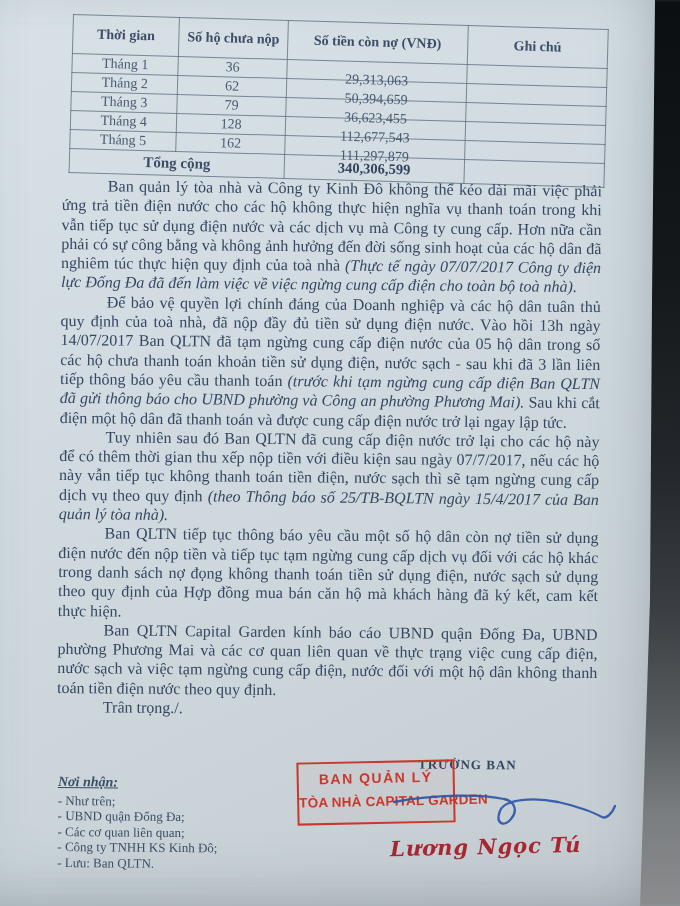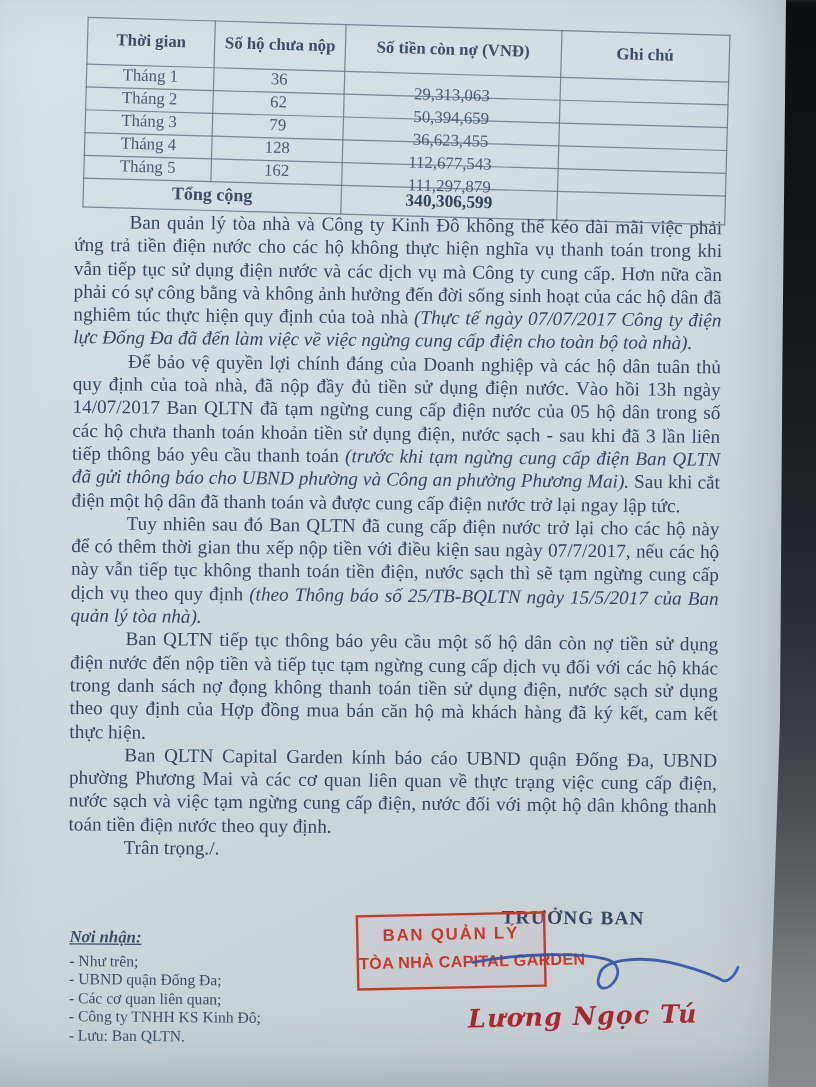--- a/index.html
+++ b/index.html
@@ -44,21 +44,21 @@
     transform:rotate(.55deg);transform-origin:0 0;
     font-size:16px;line-height:19.3px;color:#364661;
     text-align:justify;
   }
   .body-text p{margin:0;text-indent:46px;}
   .it{font-style:italic;}
   .closing{text-indent:46px;}
   
   .sign-title{
     position:absolute;left:418px;top:757px;
-    font-size:16px;font-weight:bold;letter-spacing:1px;color:#364661;
+    font-size:13px;font-weight:bold;letter-spacing:1px;color:#364661;
     transform:rotate(.5deg);
   }
   .recipients{
     position:absolute;left:58px;top:774px;color:#3d4d66;
     transform:rotate(.5deg);transform-origin:0 0;
   }
   .rcpt-head{
     font-size:14px;font-weight:bold;font-style:italic;
     text-decoration:underline;margin-bottom:3px;
   }
@@ -132,21 +132,21 @@
           <td class="total-amt">340,306,599</td>
           <td></td>
         </tr>
       </tbody>
     </table>
   </div>
 
   <div class="body-text">
     <p><span>Ban quản lý tòa nhà và Công ty Kinh Đô không thể kéo dài mãi việc phải ứng trả tiền điện nước cho các hộ không thực hiện nghĩa vụ thanh toán trong khi vẫn tiếp tục sử dụng điện nước và các dịch vụ mà Công ty cung cấp. Hơn nữa cần phải có sự công bằng và không ảnh hưởng đến đời sống sinh hoạt của các hộ dân đã nghiêm túc thực hiện quy định của toà nhà </span><span class="it">(Thực tế ngày 07/07/2017 Công ty điện lực Đống Đa đã đến làm việc về việc ngừng cung cấp điện cho toàn bộ toà nhà).</span></p>
     <p><span>Để bảo vệ quyền lợi chính đáng của Doanh nghiệp và các hộ dân tuân thủ quy định của toà nhà, đã nộp đầy đủ tiền sử dụng điện nước. Vào hồi 13h ngày 14/07/2017 Ban QLTN đã tạm ngừng cung cấp điện nước của 05 hộ dân trong số các hộ chưa thanh toán khoản tiền sử dụng điện, nước sạch - sau khi đã 3 lần liên tiếp thông báo yêu cầu thanh toán </span><span class="it">(trước khi tạm ngừng cung cấp điện Ban QLTN đã gửi thông báo cho UBND phường và Công an phường Phương Mai).</span><span> Sau khi cắt điện một hộ dân đã thanh toán và được cung cấp điện nước trở lại ngay lập tức.</span></p>
-    <p><span>Tuy nhiên sau đó Ban QLTN đã cung cấp điện nước trở lại cho các hộ này để có thêm thời gian thu xếp nộp tiền với điều kiện sau ngày 07/7/2017, nếu các hộ này vẫn tiếp tục không thanh toán tiền điện, nước sạch thì sẽ tạm ngừng cung cấp dịch vụ theo quy định </span><span class="it">(theo Thông báo số 25/TB-BQLTN ngày 15/5/2017 của Ban quản lý tòa nhà).</span></p>
+    <p><span>Tuy nhiên sau đó Ban QLTN đã cung cấp điện nước trở lại cho các hộ này để có thêm thời gian thu xếp nộp tiền với điều kiện sau ngày 07/7/2017, nếu các hộ này vẫn tiếp tục không thanh toán tiền điện, nước sạch thì sẽ tạm ngừng cung cấp dịch vụ theo quy định </span><span class="it">(theo Thông báo số 25/TB-BQLTN ngày 15/4/2017 của Ban quản lý tòa nhà).</span></p>
     <p><span>Ban QLTN tiếp tục thông báo yêu cầu một số hộ dân còn nợ tiền sử dụng điện nước đến nộp tiền và tiếp tục tạm ngừng cung cấp dịch vụ đối với các hộ khác trong danh sách nợ đọng không thanh toán tiền sử dụng điện, nước sạch sử dụng theo quy định của Hợp đồng mua bán căn hộ mà khách hàng đã ký kết, cam kết thực hiện.</span></p>
     <p><span>Ban QLTN Capital Garden kính báo cáo UBND quận Đống Đa, UBND phường Phương Mai và các cơ quan liên quan về thực trạng việc cung cấp điện, nước sạch và việc tạm ngừng cung cấp điện, nước đối với một hộ dân không thanh toán tiền điện nước theo quy định.</span></p>
     <p class="closing">Trân trọng./.</p>
   </div>
 
   <div class="sign-title">TRƯỞNG BAN</div>
 
   <div class="recipients">
     <div class="rcpt-head">Nơi nhận:</div>
     <div class="rcpt-item">- Như trên;</div>

